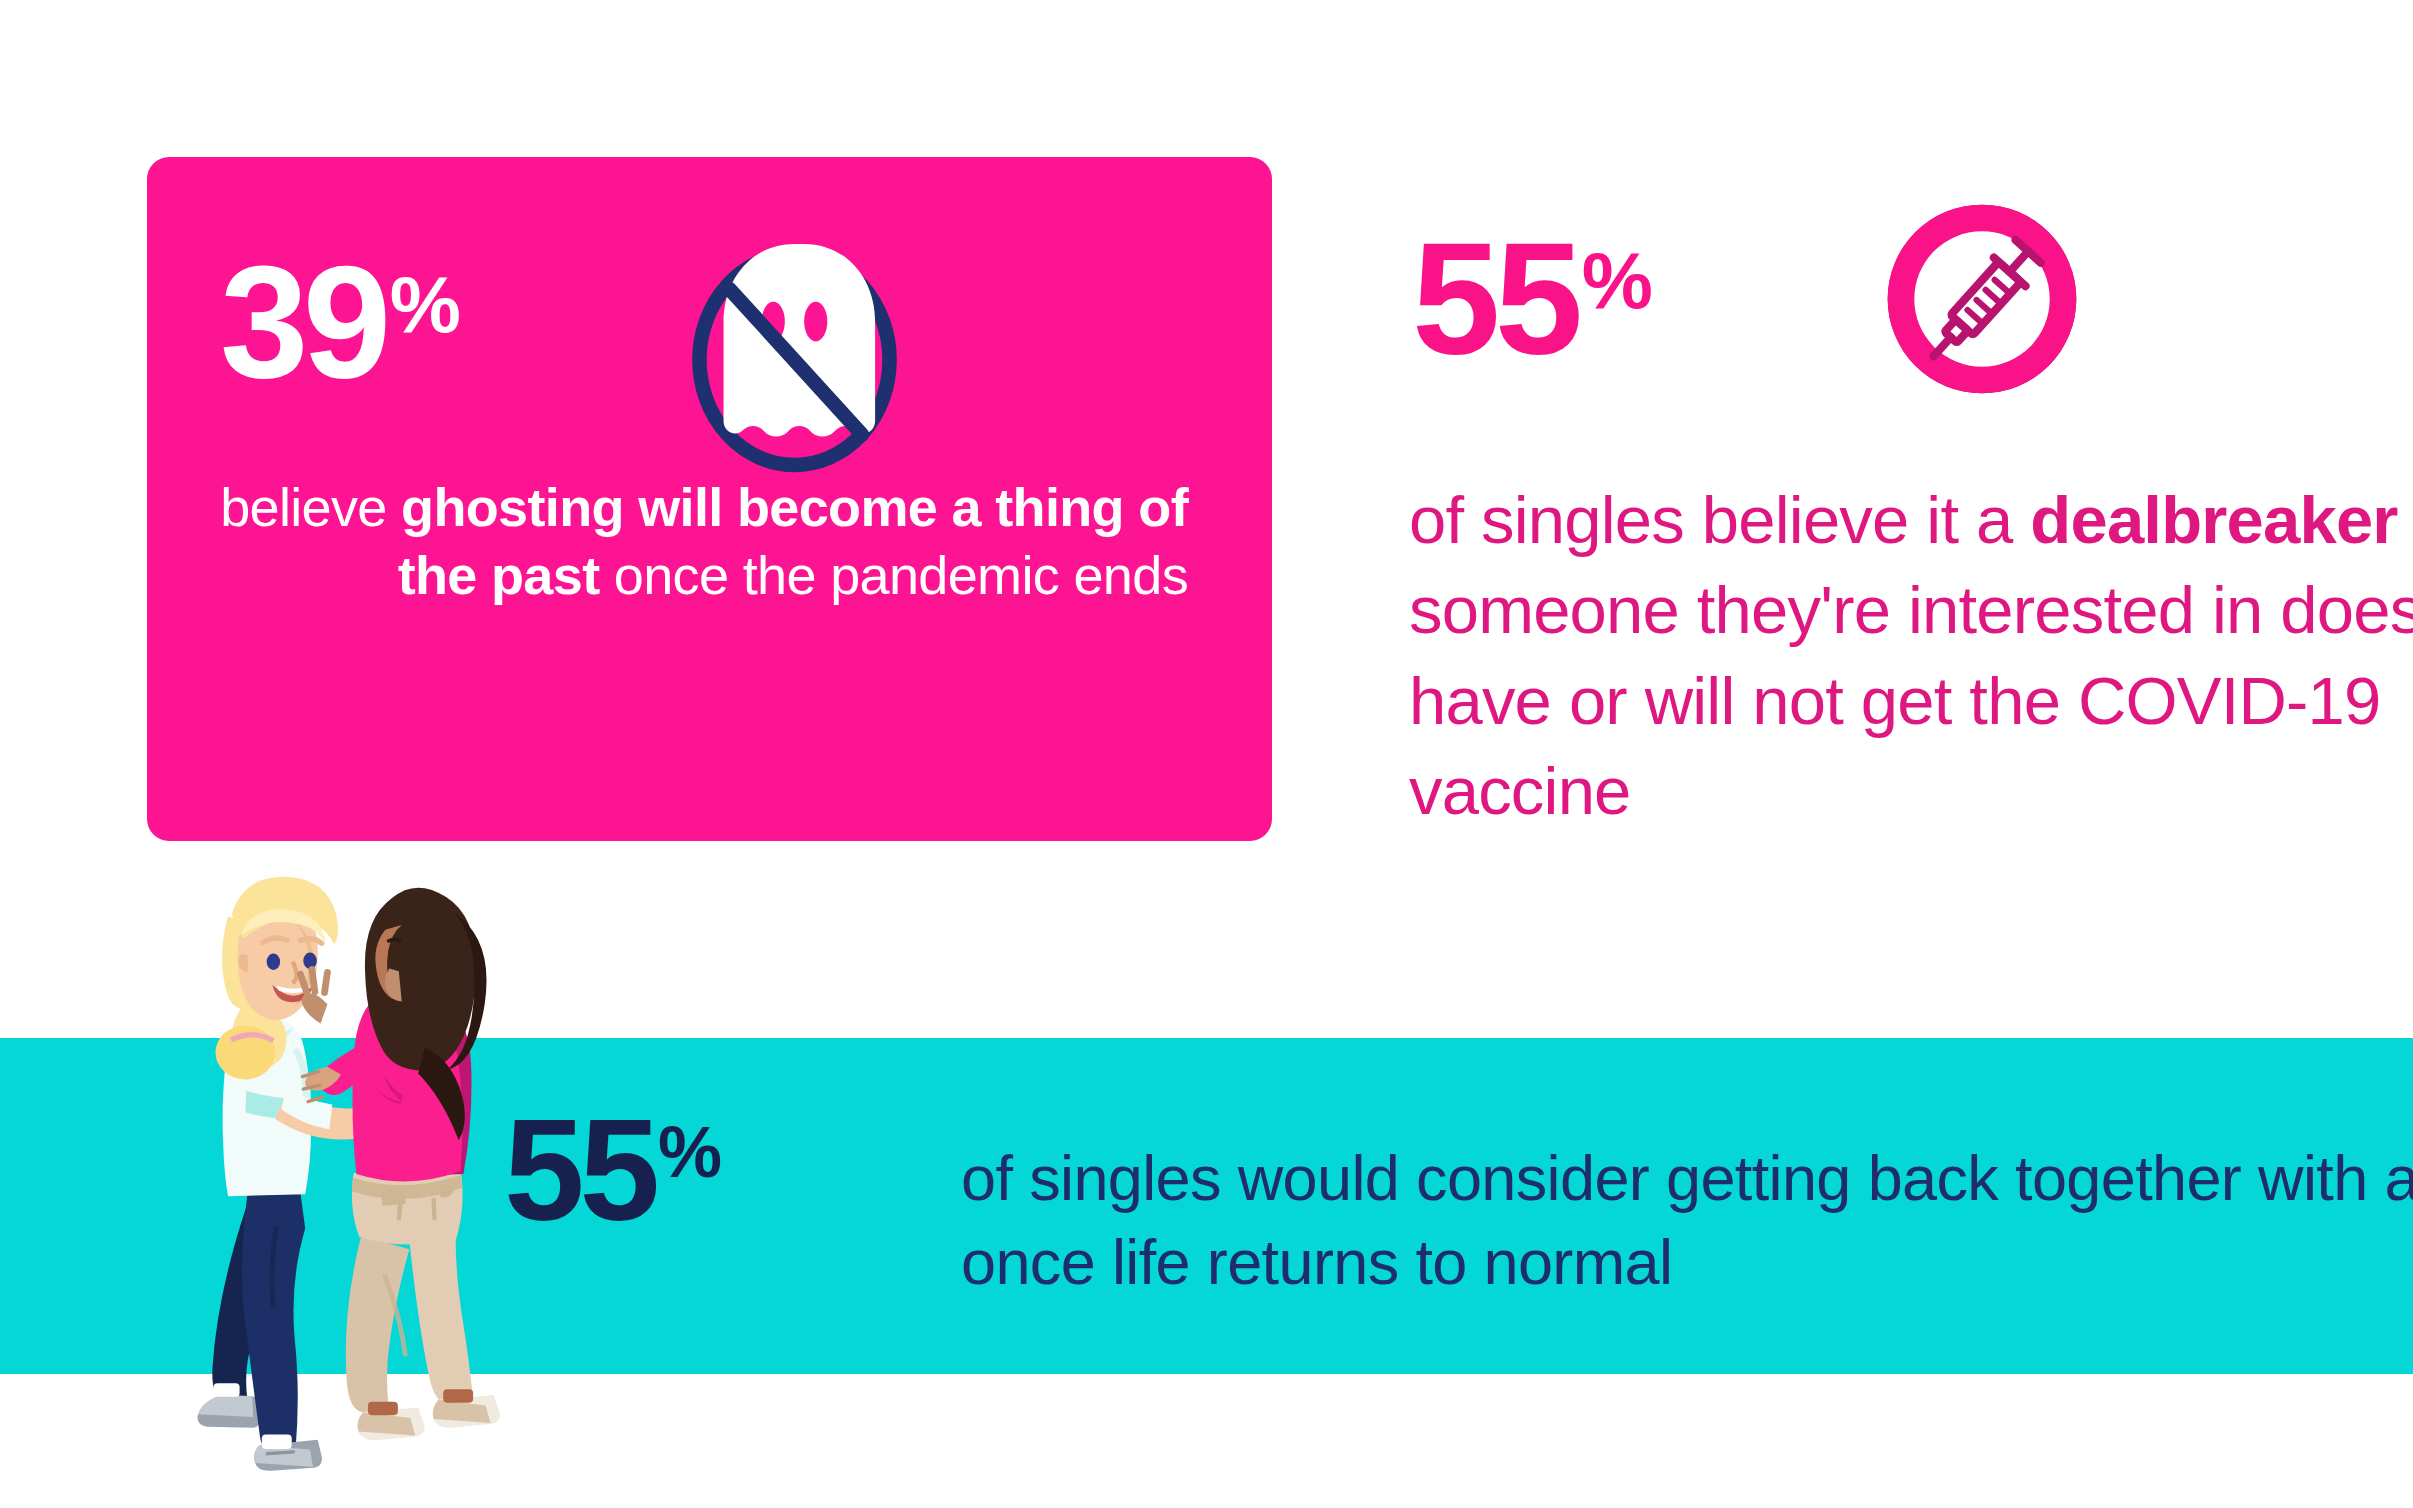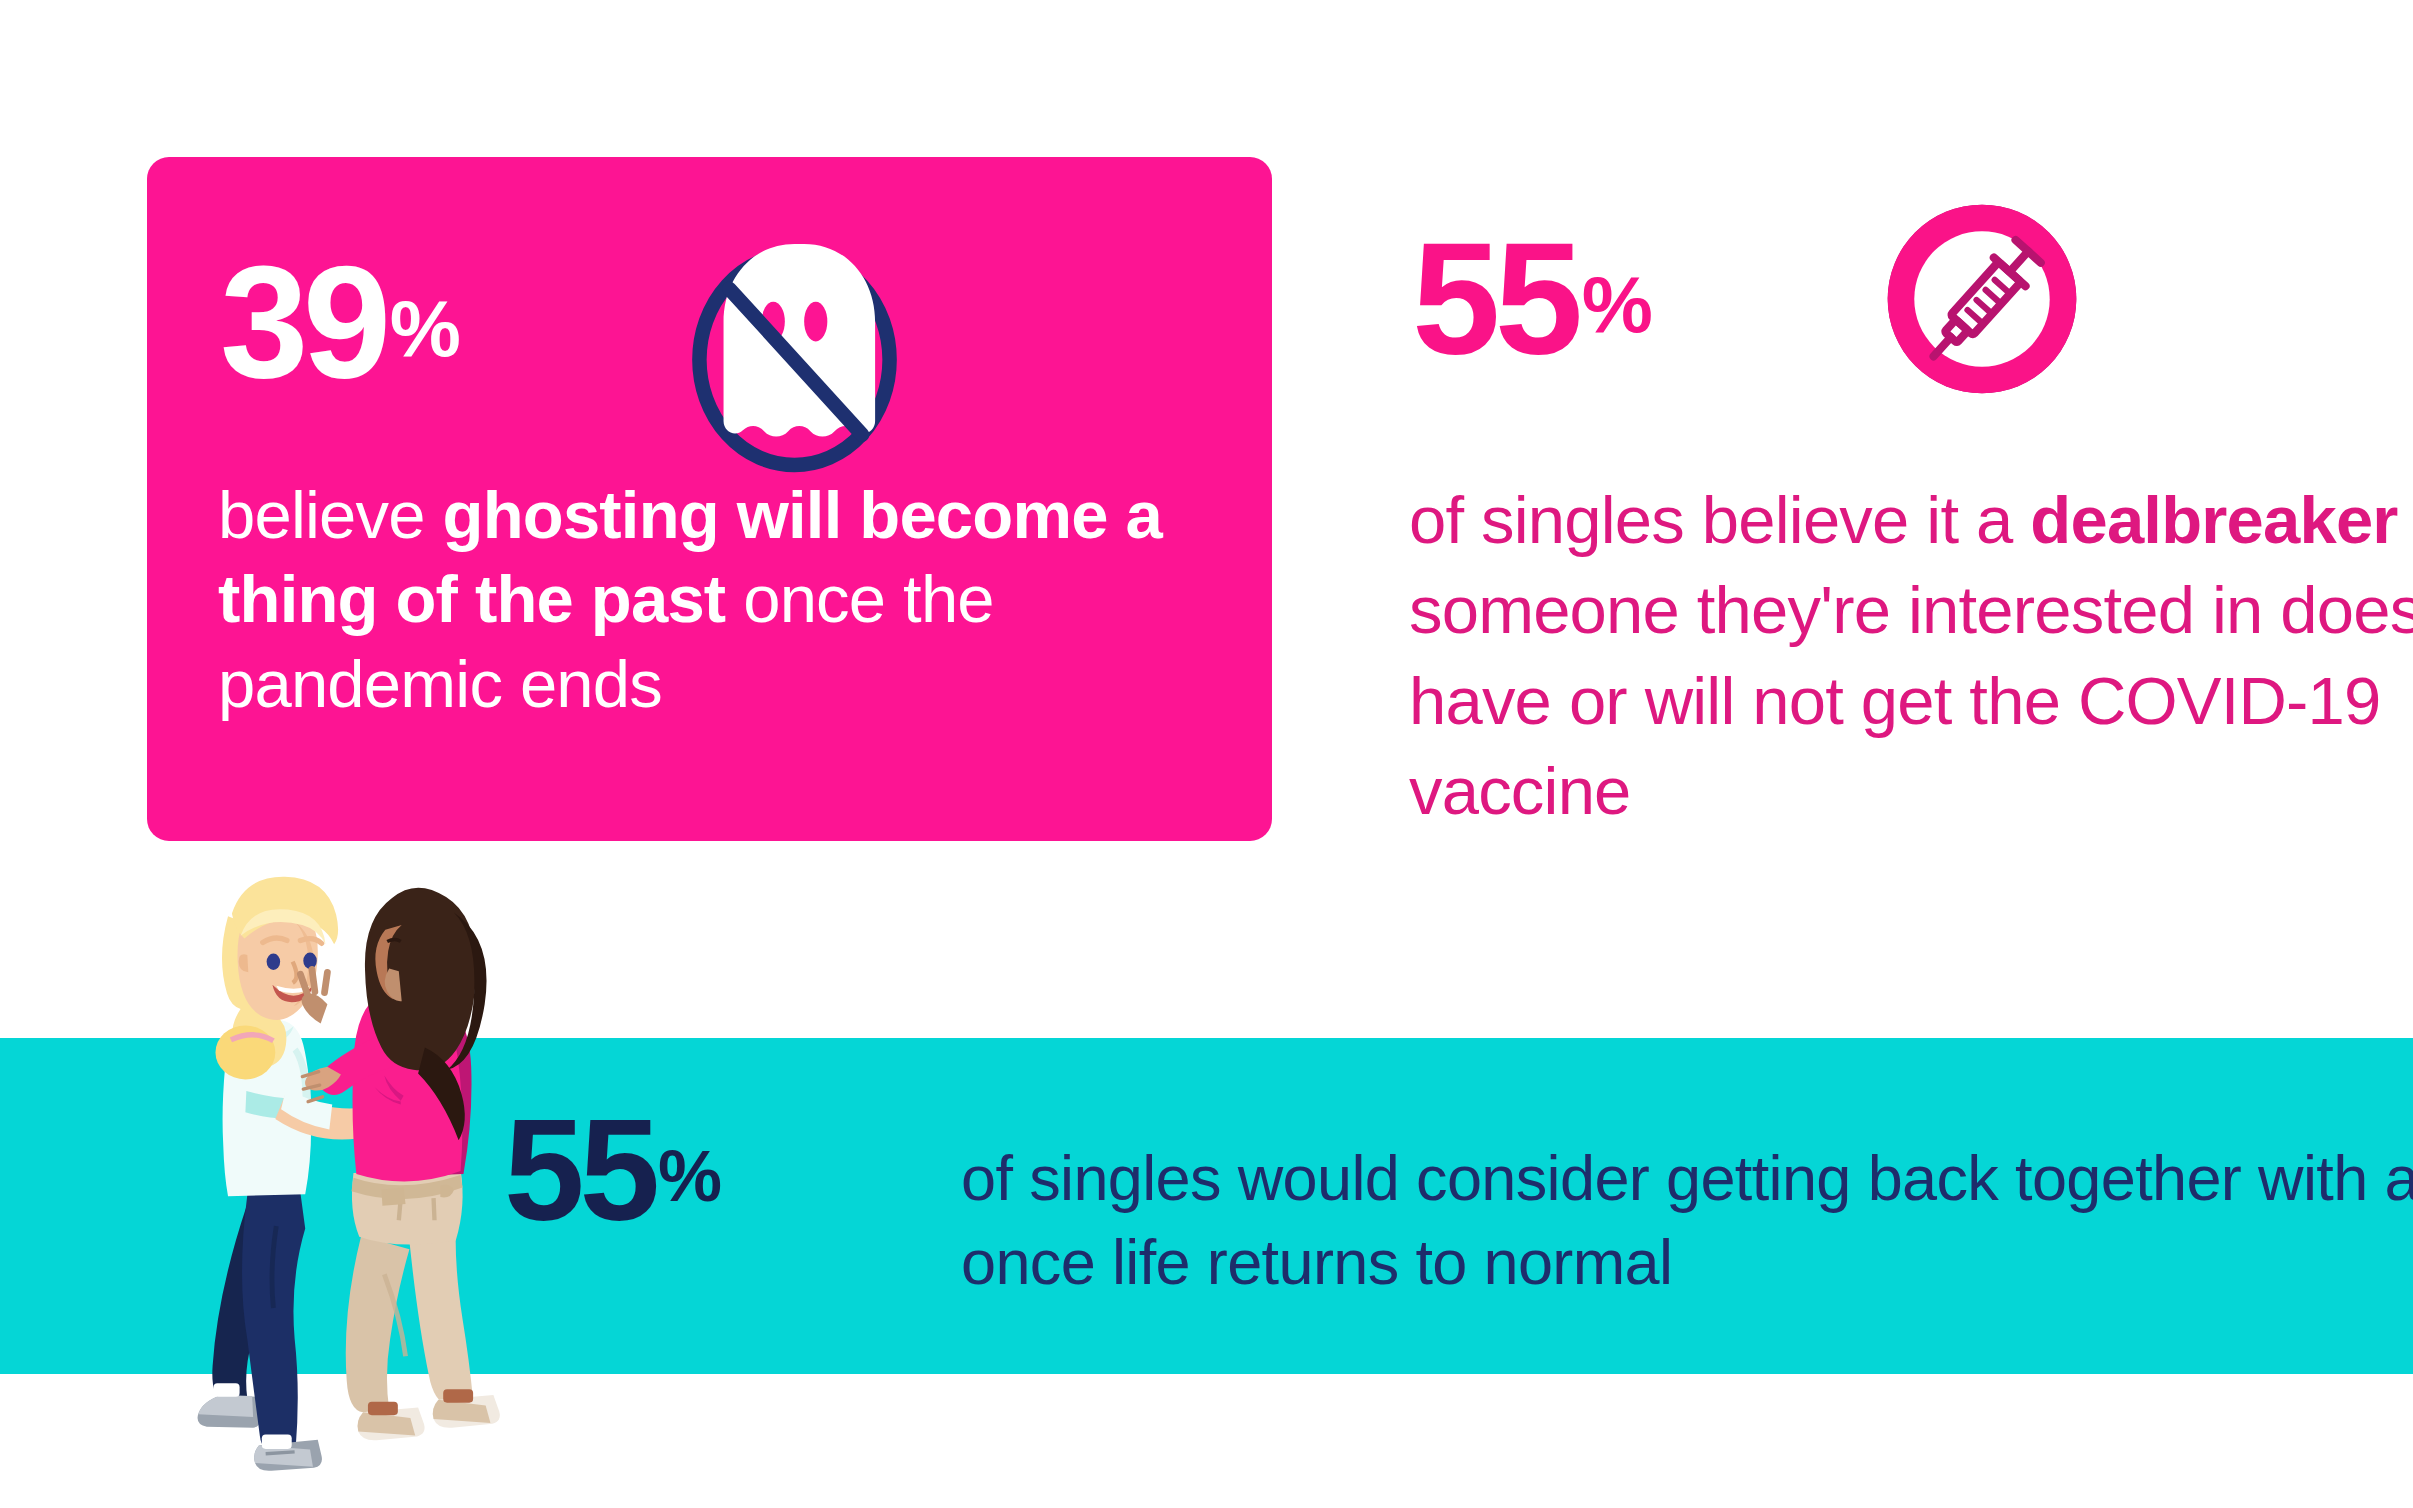--- a/index.html
+++ b/index.html
@@ -17,41 +17,41 @@
     background:#05D6D6;
   }
 
   
   .pink-card{
     position:absolute; left:147px; top:157px; width:1125px; height:684px;
     background:#FD1493; border-radius:22px;
   }
 
   
-  .stat-row{ position:absolute; display:flex; align-items:center; }
+  .stat-row{ position:absolute; display:flex; align-items:flex-start; }
 
   .big-num{
     font-weight:bold; letter-spacing:-0.035em; line-height:0.9;
     font-family:"Liberation Sans", sans-serif;
   }
   .pct{
     font-weight:bold; line-height:1;
     font-family:"Liberation Sans", sans-serif;
   }
 
   
   .card-stat{ left:220px; top:251px; }
   .card-stat .big-num{ font-size:159px; color:#ffffff; }
   .card-stat .pct{ font-size:80px; color:#ffffff; margin-top:13.5px; margin-left:3.9px; }
 
   
   .card-body{
     position:absolute; left:218px; top:473px; width:970px;
-    font-size:67px; line-height:1.26; color:#ffffff;
-    font-family:"Liberation Sans", sans-serif; letter-spacing:-0.012em;
+    font-size:54px; line-height:1.26; color:#ffffff;
+    font-family:"Liberation Sans", sans-serif; letter-spacing:-0.012em;text-align:right;
   }
   .card-body b{ font-weight:bold; }
   .card-body .thin{ font-weight:normal; }
 
   
   .ghost-wrap{
     position:absolute; left:669px; top:227px; width:251px; height:251px;
   }
 
   

